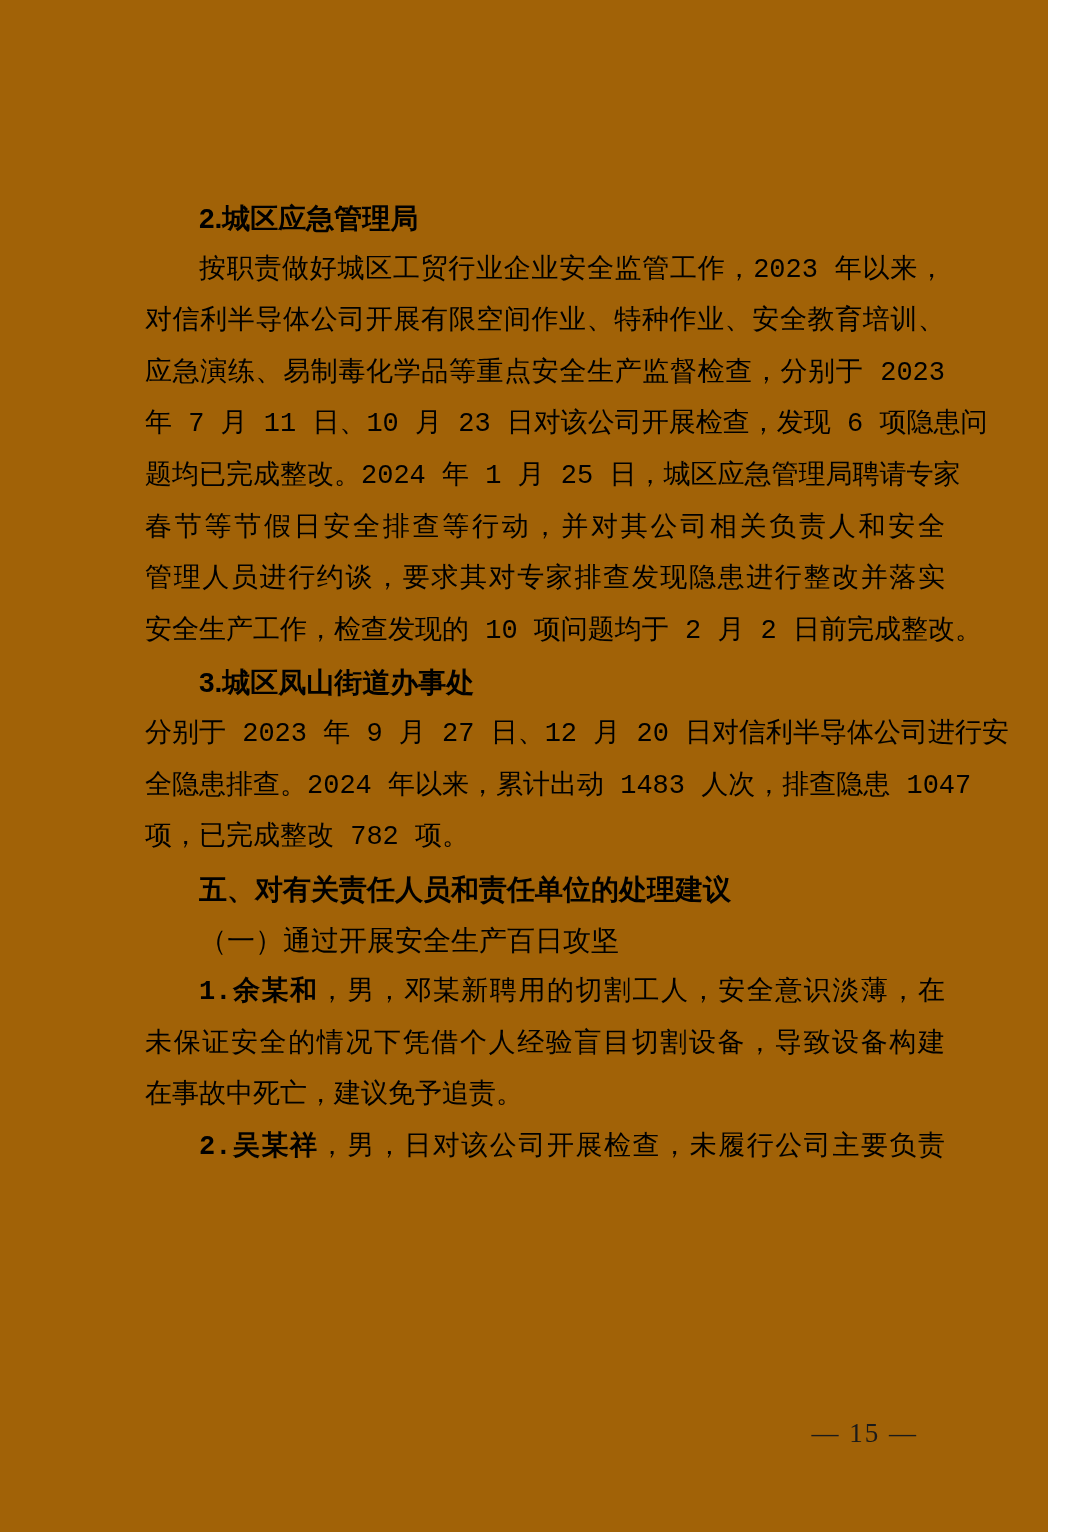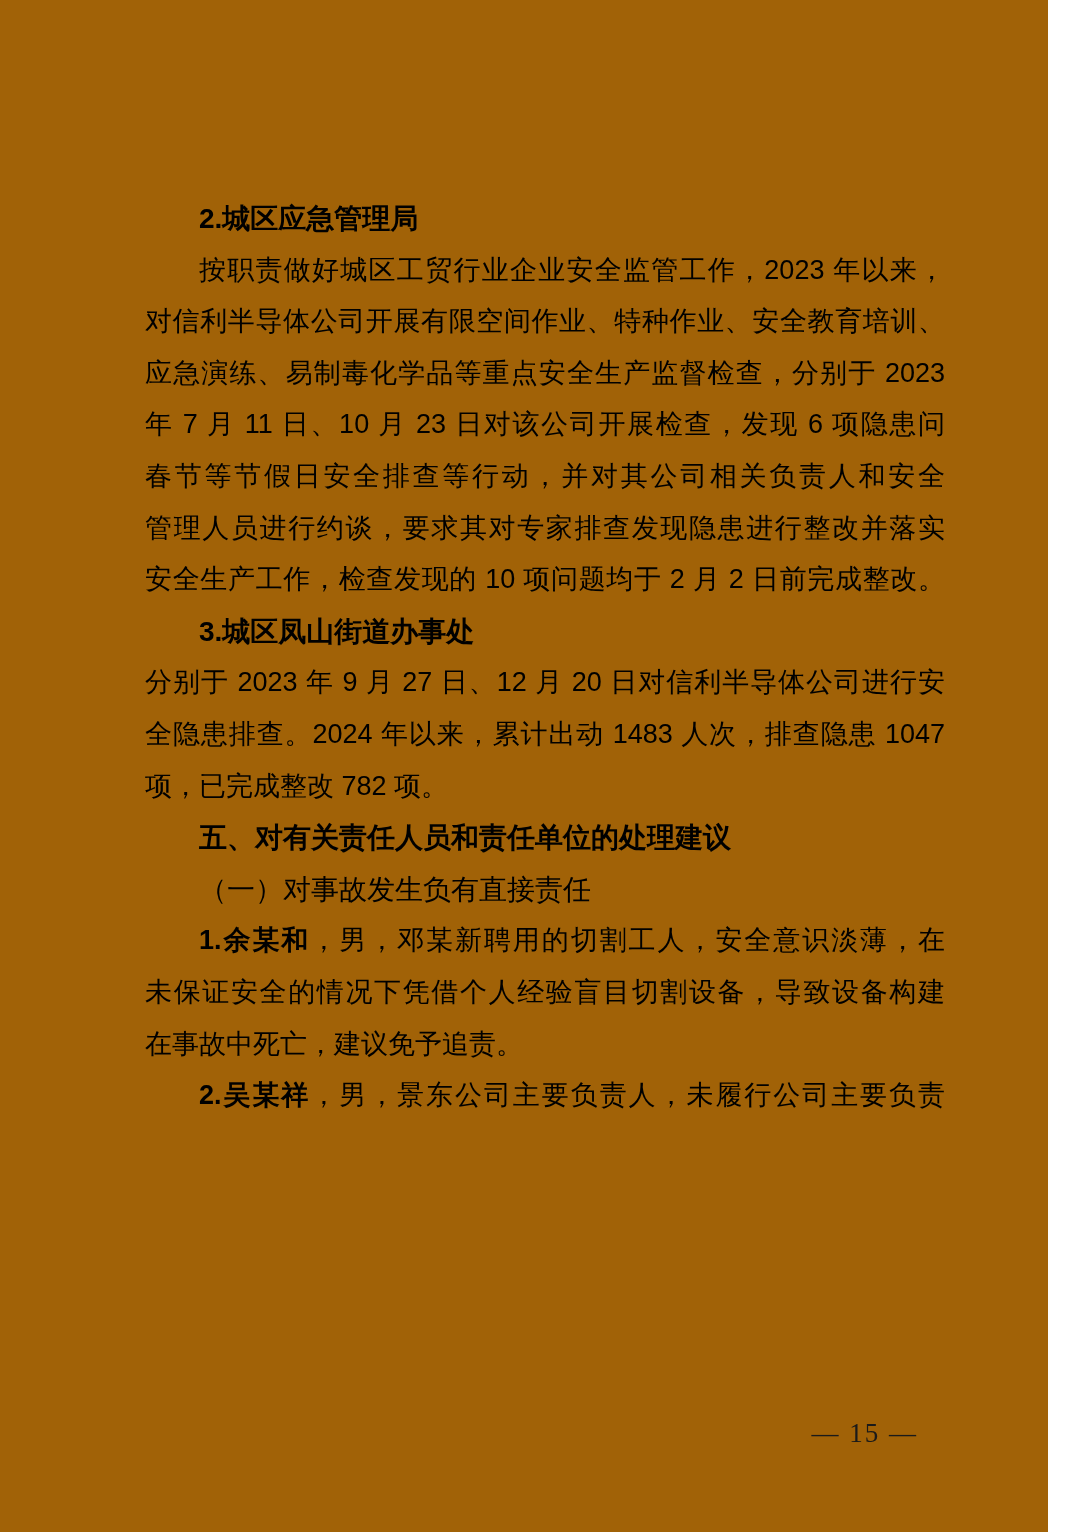--- a/index.html
+++ b/index.html
@@ -19,21 +19,21 @@
   .content {
     position: absolute;
     left: 145px;
     top: 193px;
     width: 800px;
   }
   .line {
     font-size: 27px;
     line-height: 51.6px;
     white-space: nowrap;
-    font-family: Liberation Sans, sans-serif;
+    font-family: Liberation Mono, monospace;
   }
   .line.fill {
     text-align: justify;
     text-align-last: justify;
   }
   .line.indent {
     padding-left: 54px;
   }
   .line.role-numbered-heading {
     font-size: 28px;
@@ -70,32 +70,33 @@
 <body>
 
 <div class="page">
 
   <main class="content" id="content">
       <div class="line role-numbered-heading indent"><span class="run bold">2.城区应急管理局</span></div>
       <div class="line role-body indent fill"><span class="run">按职责做好城区工贸行业企业安全监管工作，2023 年以来，</span></div>
       <div class="line role-body fill"><span class="run">对信利半导体公司开展有限空间作业、特种作业、安全教育培训、</span></div>
       <div class="line role-body fill"><span class="run">应急演练、易制毒化学品等重点安全生产监督检查，分别于 2023</span></div>
       <div class="line role-body fill"><span class="run">年 7 月 11 日、10 月 23 日对该公司开展检查，发现 6 项隐患问</span></div>
+      <div class="line role-body fill"><span class="run">题均已完成整改。2024 年 1 月 25 日，城区应急管理局聘请专家</span></div>
       <div class="line role-body fill"><span class="run">春节等节假日安全排查等行动，并对其公司相关负责人和安全</span></div>
       <div class="line role-body fill"><span class="run">管理人员进行约谈，要求其对专家排查发现隐患进行整改并落实</span></div>
       <div class="line role-body fill"><span class="run">安全生产工作，检查发现的 10 项问题均于 2 月 2 日前完成整改。</span></div>
       <div class="line role-numbered-heading indent"><span class="run bold">3.城区凤山街道办事处</span></div>
       <div class="line role-body fill"><span class="run">分别于 2023 年 9 月 27 日、12 月 20 日对信利半导体公司进行安</span></div>
       <div class="line role-body fill"><span class="run">全隐患排查。2024 年以来，累计出动 1483 人次，排查隐患 1047</span></div>
       <div class="line role-body"><span class="run">项，已完成整改 782 项。</span></div>
       <div class="line role-section-heading indent"><span class="run bold">五、对有关责任人员和责任单位的处理建议</span></div>
-      <div class="line role-sub-heading indent"><span class="run">（一）对事故发生负有直接责任</span></div>
+      <div class="line role-sub-heading indent"><span class="run">（一）通过开展安全生产百日攻坚</span></div>
       <div class="line role-body indent fill"><span class="run bold">1.余某和</span><span class="run">，男，邓某新聘用的切割工人，安全意识淡薄，在</span></div>
       <div class="line role-body fill"><span class="run">未保证安全的情况下凭借个人经验盲目切割设备，导致设备构建</span></div>
       <div class="line role-body"><span class="run">在事故中死亡，建议免予追责。</span></div>
-      <div class="line role-body indent fill"><span class="run bold">2.吴某祥</span><span class="run">，男，景东公司主要负责人，未履行公司主要负责</span></div>
+      <div class="line role-body indent fill"><span class="run bold">2.吴某祥</span><span class="run">，男，日对该公司开展检查，未履行公司主要负责</span></div>
     </main>
 
   <footer class="page-footer">
     <span>— 15 —</span>
   </footer>
 
 </div>
 
 </body></html>

